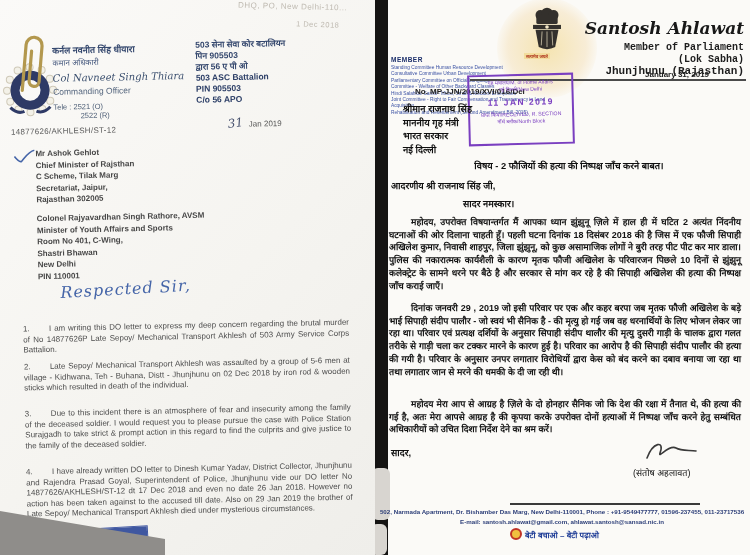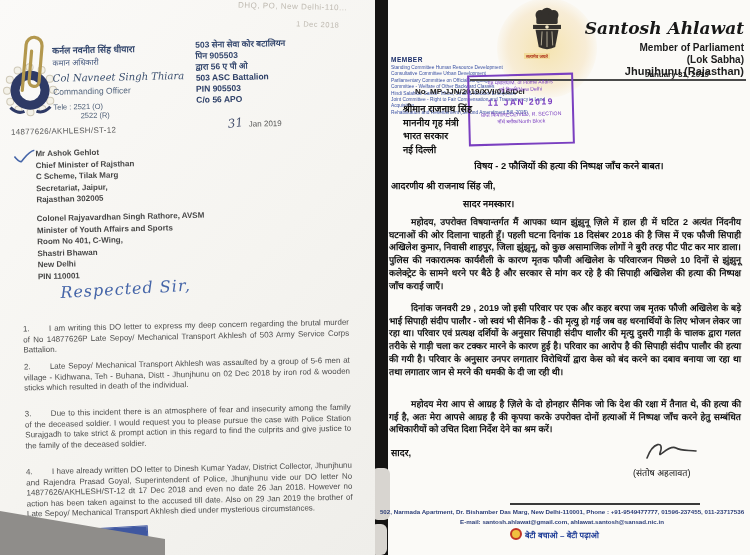--- a/index.html
+++ b/index.html
@@ -38,21 +38,21 @@
     background:#fbfaf7;overflow:hidden;}
   #right-edge{left:0;top:0;width:13px;height:555px;background:#151413;}
   .edge-blob{background:#d8d5d0;border-radius:6px;}
   #seal{left:122px;top:-2px;width:100px;height:100px;border-radius:50%;
     background:radial-gradient(circle,#f4e0a4 0%,#f7ead0 55%,rgba(247,240,220,0) 75%);opacity:.85;}
   .member-h{color:#1c2f6b;font-weight:bold;font-size:6.5px;letter-spacing:.5px;}
   .committees{color:#3a51a3;font-size:4.8px;line-height:6.4px;width:175px;}
   .motto{color:#b23b22;font-size:4.5px;font-weight:bold;}
   .mp-name{font-family:"DejaVu Serif",serif;font-style:italic;font-weight:bold;
     font-size:17px;color:#181818;}
-  .mp-line{font-family:Liberation Sans, sans-serif;font-weight:bold;color:#1d1d1d;}
+  .mp-line{font-family:Liberation Mono, monospace;font-weight:bold;color:#1d1d1d;}
   .rule{background:#4a4a4a;height:1.5px;}
   .ref-row{font-size:8px;font-weight:bold;color:#222;}
   .rstamp{width:102px;height:64px;border:2px solid #7a3fc0;transform:rotate(-1.5deg);
     color:#7a3fc0;text-align:center;padding-top:3px;}
   .rstamp .s-sm{font-size:5.2px;line-height:6.5px;}
   .rstamp .s-date{font-size:8.5px;font-weight:bold;letter-spacing:1.5px;margin:5px 0 4px 0;}
   .hi-addr{font-size:9.5px;font-weight:bold;color:#101010;line-height:13.5px;}
   .hi-subject{font-size:9.3px;font-weight:bold;color:#101010;text-align:center;width:340px;}
   .hi-line{font-size:9.3px;font-weight:bold;color:#101010;}
   .hi-para{font-size:9px;color:#131313;line-height:12.7px;text-align:justify;

